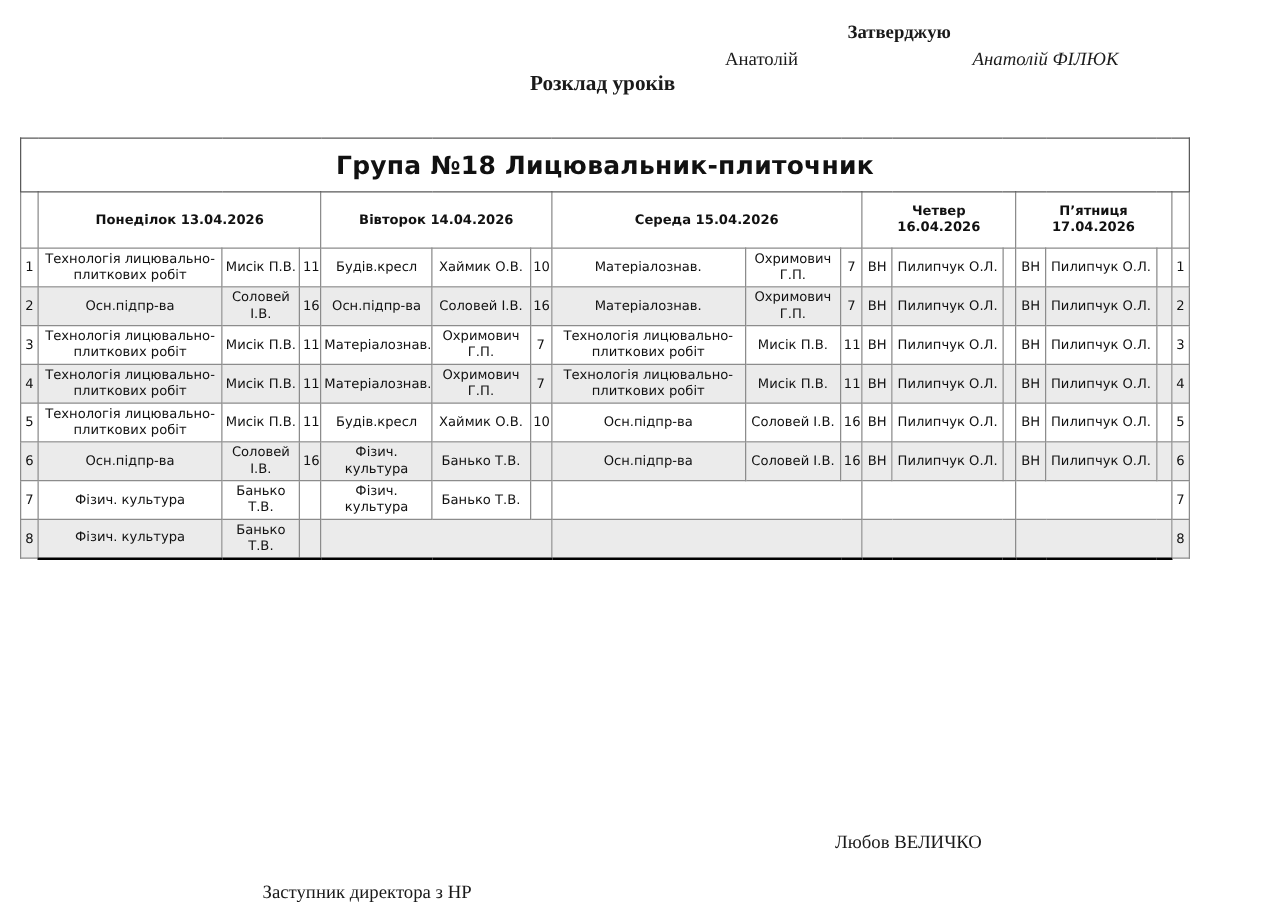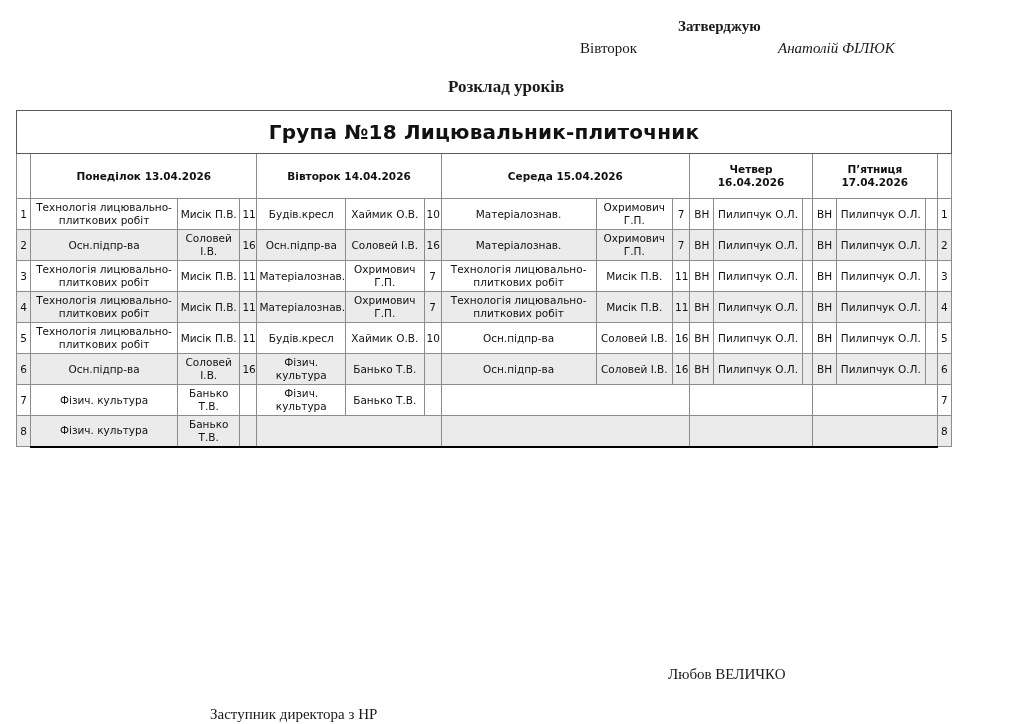--- a/index.html
+++ b/index.html
@@ -38,23 +38,23 @@
   td.day-end{border-right:3px solid var(--day-border,#000);}
   tr.alt td{background:var(--alt-row,#ebebeb);}
   tr.data{height:31px;}
   tr.last-row td:not(.numcell){border-bottom:2px solid var(--day-border,#000);}
   td.subject-cell{padding:1px 1px;}
 </style>
 </head>
 <body>
 
 <div class="sertext" style="left:678px;top:18px;font-weight:bold;">Затверджую</div>
-<div class="sertext" style="left:580px;top:40px;">Вівторок</div>
+<div class="sertext" style="left:580px;top:40px;">Анатолій</div>
 <div class="sertext" style="left:778px;top:40px;font-style:italic;">Анатолій ФІЛЮК</div>
-<div class="sertext page-title" style="left:448px;top:57px;margin-top:20px;">Розклад уроків</div>
+<div class="sertext page-title" style="left:424px;top:57px;">Розклад уроків</div>
 
 <div class="tablewrap">
   <table class="schedule">
     <colgroup>
       <col style="width:14px">
       <col style="width:146px">
         <col style="width:62px">
         <col style="width:17px">
       <col style="width:88px">
         <col style="width:78px">

